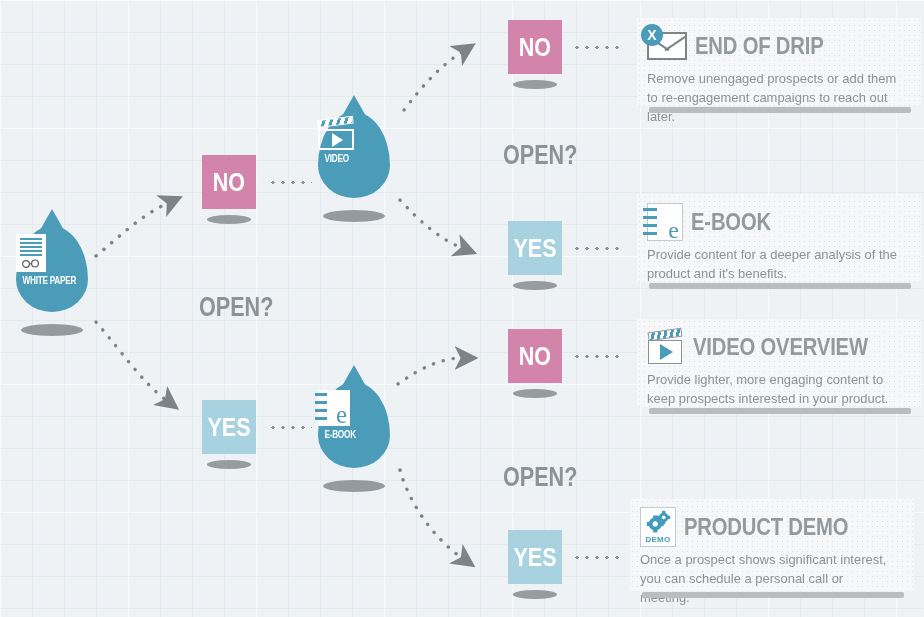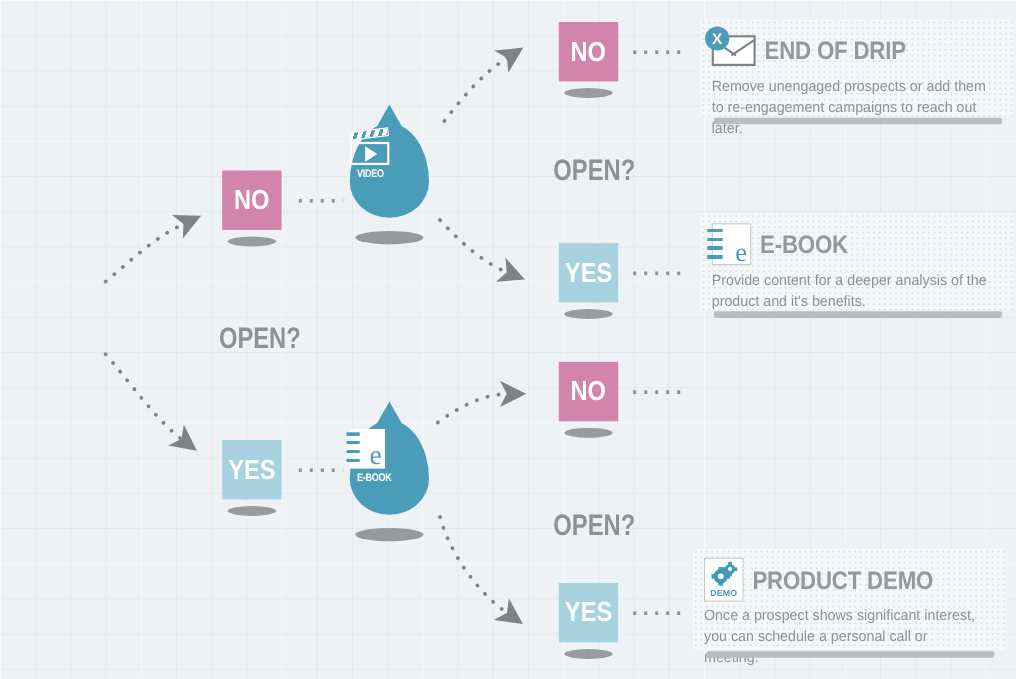--- a/index.html
+++ b/index.html
@@ -371,20 +371,36 @@
     <g fill="none" stroke="#7d8387" stroke-width="3.4" stroke-linecap="round" stroke-dasharray="0.2 10" marker-end="url(#ah)">
       <path d="M96,256 C120,236 140,216 168,203"></path>
       <path d="M96,322 C122,352 142,382 166,400"></path>
       <path d="M404,110 C424,84 440,66 462,52"></path>
       <path d="M400,200 C422,224 442,240 462,248"></path>
       <path d="M398,384 C420,368 442,358 462,358"></path>
       <path d="M400,470 C410,506 436,540 462,558"></path>
     </g>
   </svg>
 
+  <div class="drop" style="left:16px; top:226px;">
+    <div class="drop-shape">
+      <div class="drop-inner">
+        <div class="g-paper">
+          <div class="lines"></div>
+          <svg class="glasses" viewBox="0 0 22 9">
+            <circle cx="6" cy="5" r="3.4" fill="none" stroke="#5a6064" stroke-width="1.2"></circle>
+            <circle cx="15" cy="4.4" r="3.4" fill="none" stroke="#5a6064" stroke-width="1.2"></circle>
+            <path d="M9.3,4.8 L11.7,4.6" stroke="#5a6064" stroke-width="1.2" fill="none"></path>
+          </svg>
+        </div>
+        <div class="drop-label">WHITE PAPER</div>
+      </div>
+    </div>
+    <div class="drop-shadow" style="top:98px;"></div>
+  </div>
 
   <div class="drop" style="left:318px; top:112px;">
     <div class="drop-shape">
       <div class="drop-inner">
         <div class="g-clap">
           <div class="top"></div>
           <div class="body">
               <div class="play"></div>
             </div>
         </div>
@@ -476,20 +492,33 @@
           <div class="rings"></div>
           <div class="e">e</div>
         </div>
       </div>
       <div class="card-title">E-BOOK</div>
     </div>
     <div class="card-body">Provide content for a deeper analysis of the product and it's benefits.</div>
     <div class="card-foot"></div>
   </div>
 
+  <div class="card" style="left:637px; top:319px; height:88px;">
+    <div class="card-head">
+      <div class="ci ci-clap">
+        <div class="top"></div>
+        <div class="body">
+            <div class="play"></div>
+          </div>
+      </div>
+      <div class="card-title">VIDEO OVERVIEW</div>
+    </div>
+    <div class="card-body">Provide lighter, more engaging content to keep prospects interested in your product.</div>
+    <div class="card-foot"></div>
+  </div>
 
   <div class="card" style="left:630px; top:499px; height:92px;">
     <div class="card-head">
       <div class="ci">
         <div class="ci-demo">
           <svg viewBox="0 0 36 32" width="36" height="30">
             <g fill="#3f9cbb">
               <circle cx="23" cy="10" r="5"></circle>
               <circle cx="23" cy="10" r="2" fill="#ffffff"></circle>
               <rect x="21.2" y="3" width="3.6" height="3"></rect>

